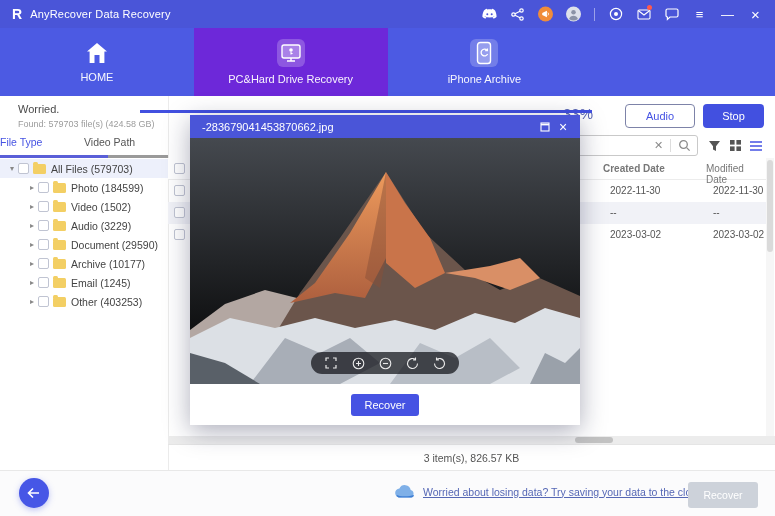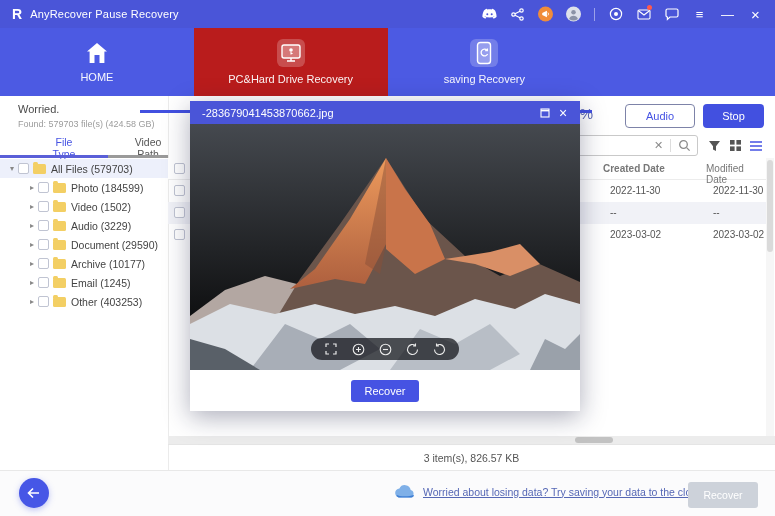--- a/index.html
+++ b/index.html
@@ -15,37 +15,37 @@
   .tb-title { color:#fff; font-size:11px; letter-spacing:.2px; }
   .tb-right { display:flex; align-items:center; gap:13px; }
   .tb-ic { width:15px; height:15px; display:flex; align-items:center; justify-content:center; position:relative; cursor:default; }
   .tb-divider { width:1px; height:13px; background:rgba(255,255,255,.45); }
   .tb-glyph { color:#fff; font-size:13px; line-height:1; }
   .mail-dot { position:absolute; right:-1px; top:-2px; width:5px; height:5px; border-radius:50%; background:#ff5a4e; }
 
   
   .nav { position:absolute; left:0; top:28px; width:775px; height:68px; background:#4c5ae3; display:flex; }
   .nav-tab { width:193.75px; height:68px; display:flex; flex-direction:column; align-items:center; justify-content:center; gap:6px; }
-  .nav-tab.active { background:#b91c1c; }
+  .nav-tab.active { background:#6d28d9; }
   .nav-label { color:#fff; font-size:11px; opacity:.95; }
   .icon-box { width:28px; height:28px; border-radius:6px; background:rgba(255,255,255,.22); display:flex; align-items:center; justify-content:center; }
 
   
   .left-border { position:absolute; left:168px; top:96px; width:1px; height:374px; background:#ebebeb; }
   .scan-status { position:absolute; left:18px; top:103px; font-size:11px; color:#4a4a4a; }
   .scan-found { position:absolute; left:18px; top:119px; font-size:9px; color:#9c9c9c; }
   .progress-line { position:absolute; left:140px; top:110px; width:452px; height:3px; background:#4250e0; z-index:1; }
   .percent { position:absolute; left:563px; top:105px; font-size:15px; color:#5b67b4; }
   .btn-pause { position:absolute; left:625px; top:104px; width:70px; height:24px; background:#fff; border:1px solid #7d83a8;
     border-radius:4px; color:#4653e3; font-size:11px; display:flex; align-items:center; justify-content:center; }
   .btn-stop { position:absolute; left:703px; top:104px; width:61px; height:24px; background:#4250e0; border-radius:4px;
     color:#fff; font-size:11px; display:flex; align-items:center; justify-content:center; }
 
   .side-tabs { position:absolute; left:0; top:136px; width:168px; height:19px; display:flex; }
-  .side-tab { width:84px; text-align:center; font-size:10.5px; color:#555;padding-left:44px; }
+  .side-tab { width:84px; text-align:left; font-size:10.5px; color:#555; }
   .side-tab.active { color:#4653e3; }
   .side-tab-bar-blue { position:absolute; left:0; top:155px; width:108px; height:3px; background:#5a5fd8; }
   .side-tab-bar-gray { position:absolute; left:108px; top:155px; width:60px; height:3px; background:#9a9a9a; }
 
   .tree { position:absolute; left:0; top:159px; width:168px; }
   .tree-row { height:19px; display:flex; align-items:center; font-size:10.5px; color:#444; }
   .tree-row.root { background:#edf0fb; }
   .tree-row .chev { width:12px; text-align:center; color:#888; font-size:8px; flex:none; }
   .indent0 { padding-left:6px; } .indent1 { padding-left:26px; }
   .cbx { width:11px; height:11px; border:1px solid #c0c4d2; border-radius:2px; background:#fff; flex:none; }
@@ -66,21 +66,21 @@
   .status-row { position:absolute; left:168px; top:444px; width:607px; height:26px; border-top:1px solid #e5e5e5;
     display:flex; align-items:center; justify-content:center; font-size:10.5px; color:#555; }
 
   
   .search-box { position:absolute; left:430px; top:135px; width:268px; height:21px; background:#fff; border:1px solid #c9c9c9;
     border-radius:3px; z-index:2; display:flex; align-items:center; justify-content:flex-end; }
   .search-clear { width:24px; text-align:center; color:#8a8a8a; font-size:11px; border-right:1px solid #ddd; }
   .tool-ic { position:absolute; top:137px; width:17px; height:17px; display:flex; align-items:center; justify-content:center; }
 
   
-  .modal { position:absolute; left:190px; top:101px; width:390px; height:310px; background:#fff; z-index:50;
+  .modal { position:absolute; left:190px; top:115px; width:390px; height:310px; background:#fff; z-index:50;
     box-shadow:0 6px 24px rgba(20,24,60,.35); }
   .modal-header { height:23px; background:#4a55d8; display:flex; align-items:center; padding:0 8px 0 12px; }
   .modal-title { color:#fff; font-size:11px; flex:1; }
   .mh-ic { width:18px; height:15px; display:flex; align-items:center; justify-content:center; color:#fff; }
   .modal-img { position:relative; width:390px; height:246px; background:#3a3d44; overflow:hidden; }
   .img-toolbar { position:absolute; left:50%; bottom:10px; transform:translateX(-50%); background:rgba(16,18,24,.72);
     border-radius:14px; padding:4px 13px; display:flex; align-items:center; gap:13px; }
   .img-tool { width:14px; height:14px; display:flex; align-items:center; justify-content:center; }
   .modal-footer { height:41px; display:flex; align-items:center; justify-content:center; }
   .btn-recover { width:68px; height:22px; background:#4653e3; border-radius:3px; color:#fff; font-size:11px;
@@ -96,21 +96,21 @@
     color:#fff; font-size:10.5px; display:flex; align-items:center; justify-content:center; }
 </style>
 </head>
 <body>
 
 <div class="app">
 
   <div class="titlebar">
     <div class="tb-left">
       <span class="logo-r">R</span>
-      <span class="tb-title">AnyRecover Pause Recovery</span>
+      <span class="tb-title">AnyRecover Data Recovery</span>
     </div>
     <div class="tb-right">
       <span class="tb-ic">
         <svg width="15" height="12" viewBox="0 0 15 12">
             <path d="M2 2.5C3.5.8 5 .8 5 .8l.2.6c1.3-.3 3.3-.3 4.6 0l.2-.6s1.5 0 3 1.7c0 0 1.6 2.7 1.6 6.2 0 0-.9 1.6-3.4 1.7l-.7-.9c1.4-.4 2-1.2 2-1.2-3.3 1.6-6.2 1.6-10 0 0 0 .6.8 2 1.2l-.7.9C1.3 10.4.4 8.7.4 8.7.4 5.2 2 2.5 2 2.5z" fill="#fff"></path>
             <circle cx="5.3" cy="6.3" r="1" fill="#4a55d8"></circle>
             <circle cx="9.7" cy="6.3" r="1" fill="#4a55d8"></circle>
           </svg>
       </span>
       <span class="tb-ic">
@@ -186,21 +186,21 @@
       <span class="nav-label">PC&amp;Hard Drive Recovery</span>
     </div>
     <div class="nav-tab">
       <span class="icon-box">
         <svg width="16" height="24" viewBox="0 0 16 24" fill="none">
             <rect x="1.5" y="1.5" width="13" height="21" rx="2.8" stroke="#fff" stroke-width="1.4" fill="rgba(255,255,255,.25)"></rect>
             <path d="M11 9.2a3.4 3.4 0 1 0 .6 3.8" stroke="#fff" stroke-width="1.3"></path>
             <path d="M11.4 7.4v2.2H9.2" stroke="#fff" stroke-width="1.3"></path>
           </svg>
       </span>
-      <span class="nav-label">saving Recovery</span>
+      <span class="nav-label">iPhone Archive</span>
     </div>
   </div>
 
   <div class="scan-status">Worried.</div>
   <div class="scan-found">Found: 579703 file(s) (424.58 GB)</div>
   <div class="progress-line"></div>
   <div class="percent">33%</div>
   <div class="btn-pause">
       <span>Audio</span>
     </div>

